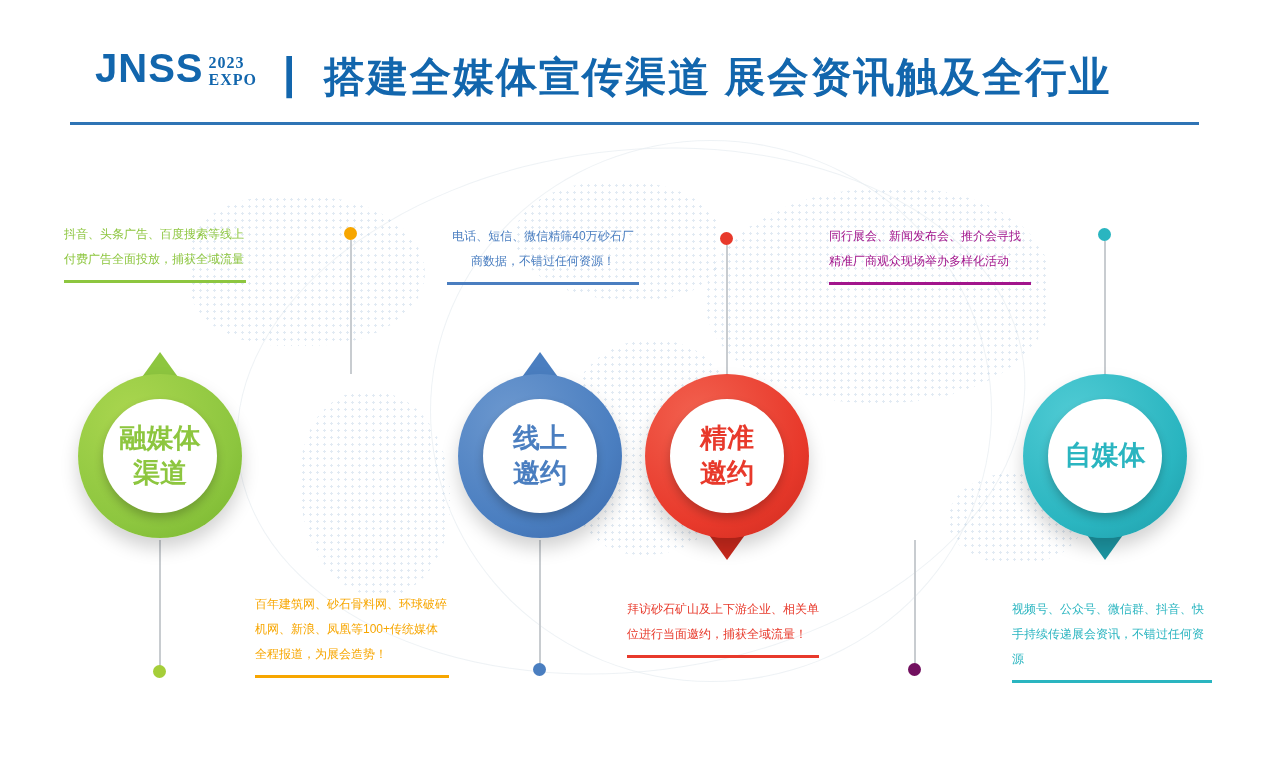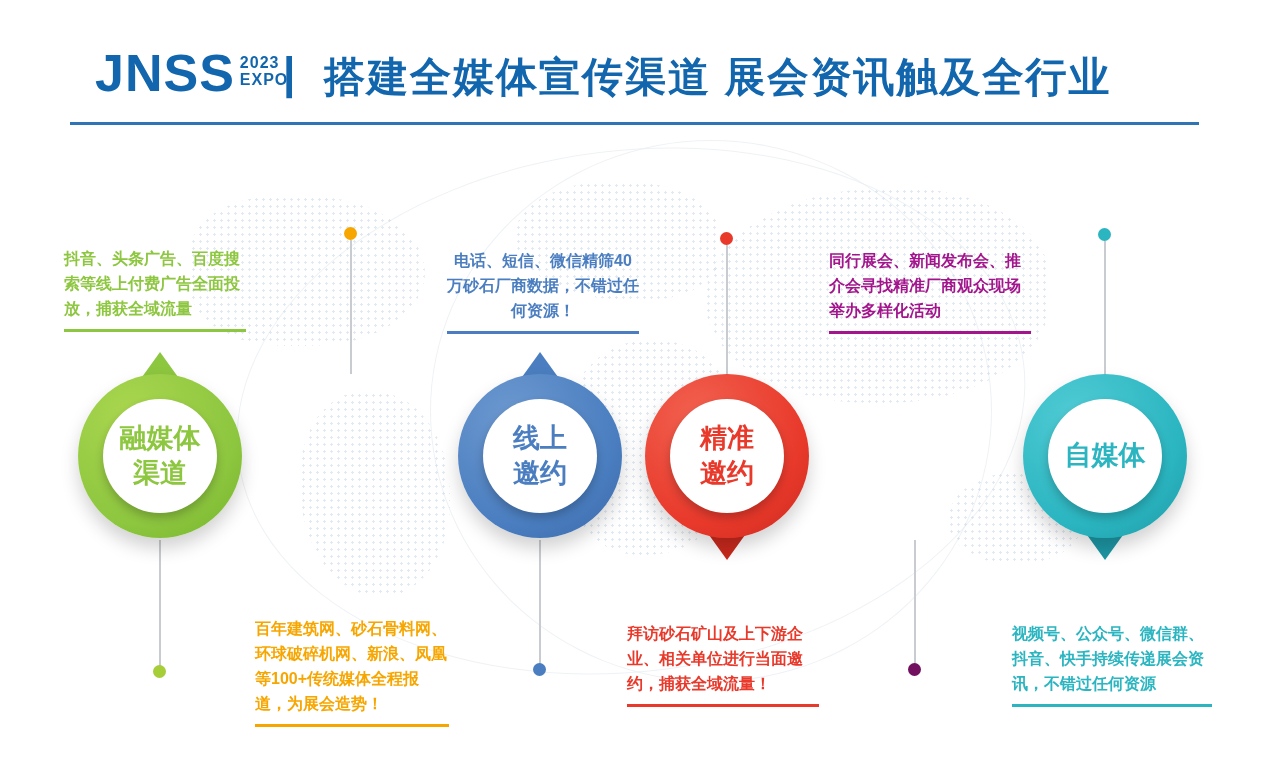--- a/index.html
+++ b/index.html
@@ -2,42 +2,42 @@
 <html><head>
 <meta charset="utf-8">
 <style>
   html,body{margin:0;padding:0;background:#ffffff;}
   .stage{
     position:relative;width:1269px;height:781px;background:#ffffff;overflow:hidden;
     font-family:"Liberation Sans","DejaVu Sans",sans-serif;
   }
   
   .header-logo{position:absolute;left:95px;top:50px;display:flex;align-items:flex-start;color:#1266ad;}
-  .logo-jnss{font-size:52px;font-weight:bold;line-height:0.92;letter-spacing:1px;}
+  .logo-jnss{font-size:40px;font-weight:bold;line-height:0.92;letter-spacing:1px;}
   .logo-stack{display:flex;flex-direction:column;margin-left:5px;margin-top:5px;}
-  .logo-year,.logo-expo{font-size:16px;font-weight:bold;line-height:1.05;letter-spacing:1px;}
+  .logo-year,.logo-expo{font-size:16px;font-weight:bold;line-height:1.05;letter-spacing:1px;font-family:Liberation Serif, serif;}
   .header-sep{position:absolute;left:283px;top:48px;font-size:44px;font-weight:bold;color:#1266ad;}
   .header-title{position:absolute;left:324px;top:50px;font-size:41px;font-weight:bold;color:#1266ad;letter-spacing:2px;white-space:nowrap;}
   .header-divider{position:absolute;left:70px;top:122px;width:1129px;height:3px;background:#2f74b5;}
   
   .map-blob{position:absolute;background-image:radial-gradient(#bdd2e6 1.1px,transparent 1.3px);background-size:7px 7px;opacity:.45;}
   .blob-na{left:190px;top:196px;width:235px;height:150px;border-radius:42% 58% 55% 45%;}
   .blob-eu{left:515px;top:182px;width:205px;height:118px;border-radius:50% 50% 40% 60%;}
   .blob-as{left:705px;top:188px;width:345px;height:215px;border-radius:55% 45% 50% 50%;}
   .blob-sa{left:300px;top:392px;width:150px;height:205px;border-radius:45% 55% 50% 60%;}
   .blob-af{left:560px;top:340px;width:185px;height:215px;border-radius:50% 50% 55% 45%;}
   .blob-au{left:948px;top:472px;width:135px;height:92px;border-radius:55% 45% 50% 50%;}
   .decor-arc{position:absolute;border:1.5px solid #e7ecf1;border-radius:50%;opacity:.7;}
   .arc-1{left:235px;top:150px;width:790px;height:520px;transform:rotate(-7deg);}
   .arc-2{left:430px;top:140px;width:560px;height:540px;}
   
   .channel{position:absolute;inset:0;pointer-events:none;}
   .desc{
-    position:absolute;font-weight:bold;font-size:16px;line-height:25px;
-    color:var(--c);padding-bottom:8px;border-bottom:3px solid var(--c);margin-top:24px;
+    position:absolute;font-weight:normal;font-size:12px;line-height:25px;
+    color:var(--c);padding-bottom:8px;border-bottom:3px solid var(--c);
   }
   .connector{position:absolute;width:2px;background:#c8ccd0;}
   .cdot{position:absolute;width:13px;height:13px;border-radius:50%;background:var(--cdot);}
   .pin{position:absolute;width:164px;height:164px;}
   .tip{position:absolute;left:50%;transform:translateX(-50%);width:46px;height:32px;background:var(--c);}
   .pin.up .tip{top:-22px;clip-path:polygon(50% 0,100% 100%,0 100%);}
   .pin.down .tip{bottom:-22px;clip-path:polygon(50% 100%,0 0,100% 0);background:var(--cd);}
   .ring{
     position:absolute;inset:0;border-radius:50%;
     background:radial-gradient(circle at 32% 26%,var(--cl),var(--c) 65%,var(--cd));

